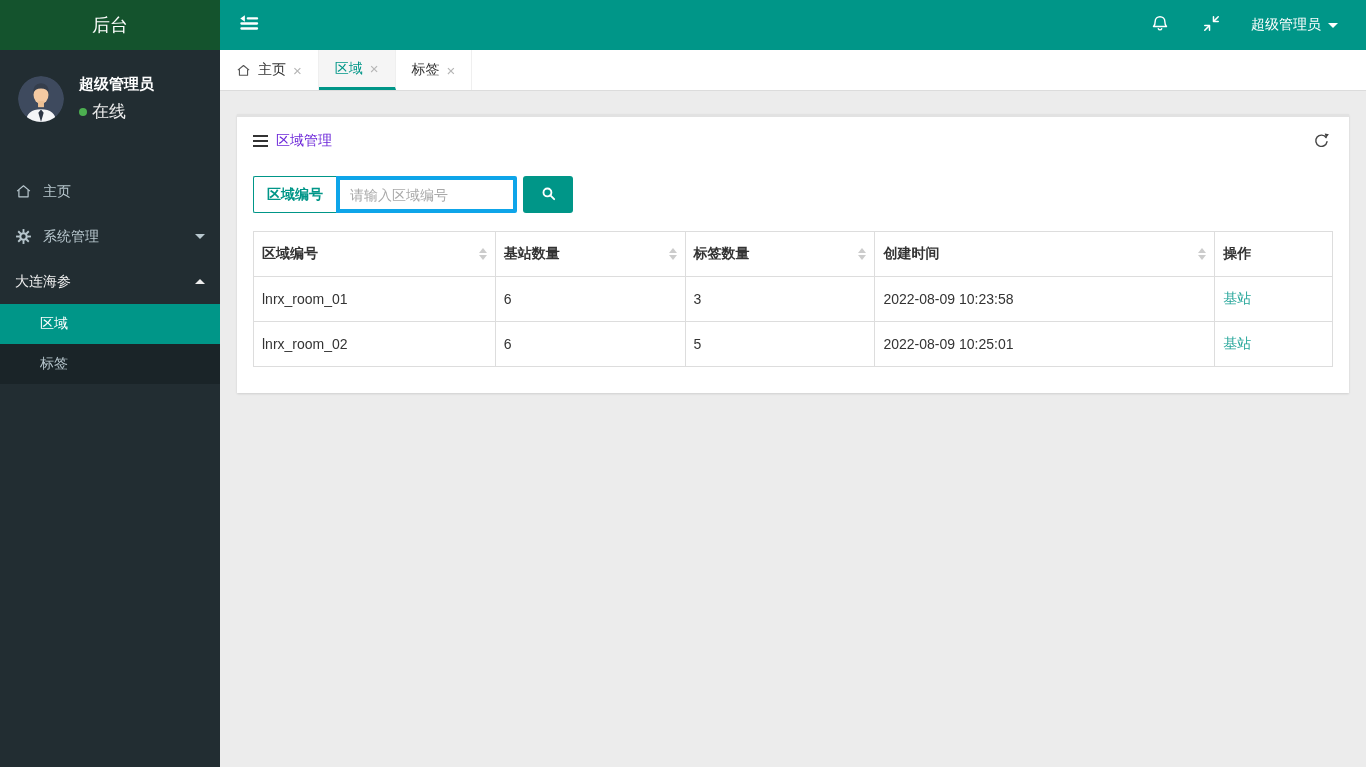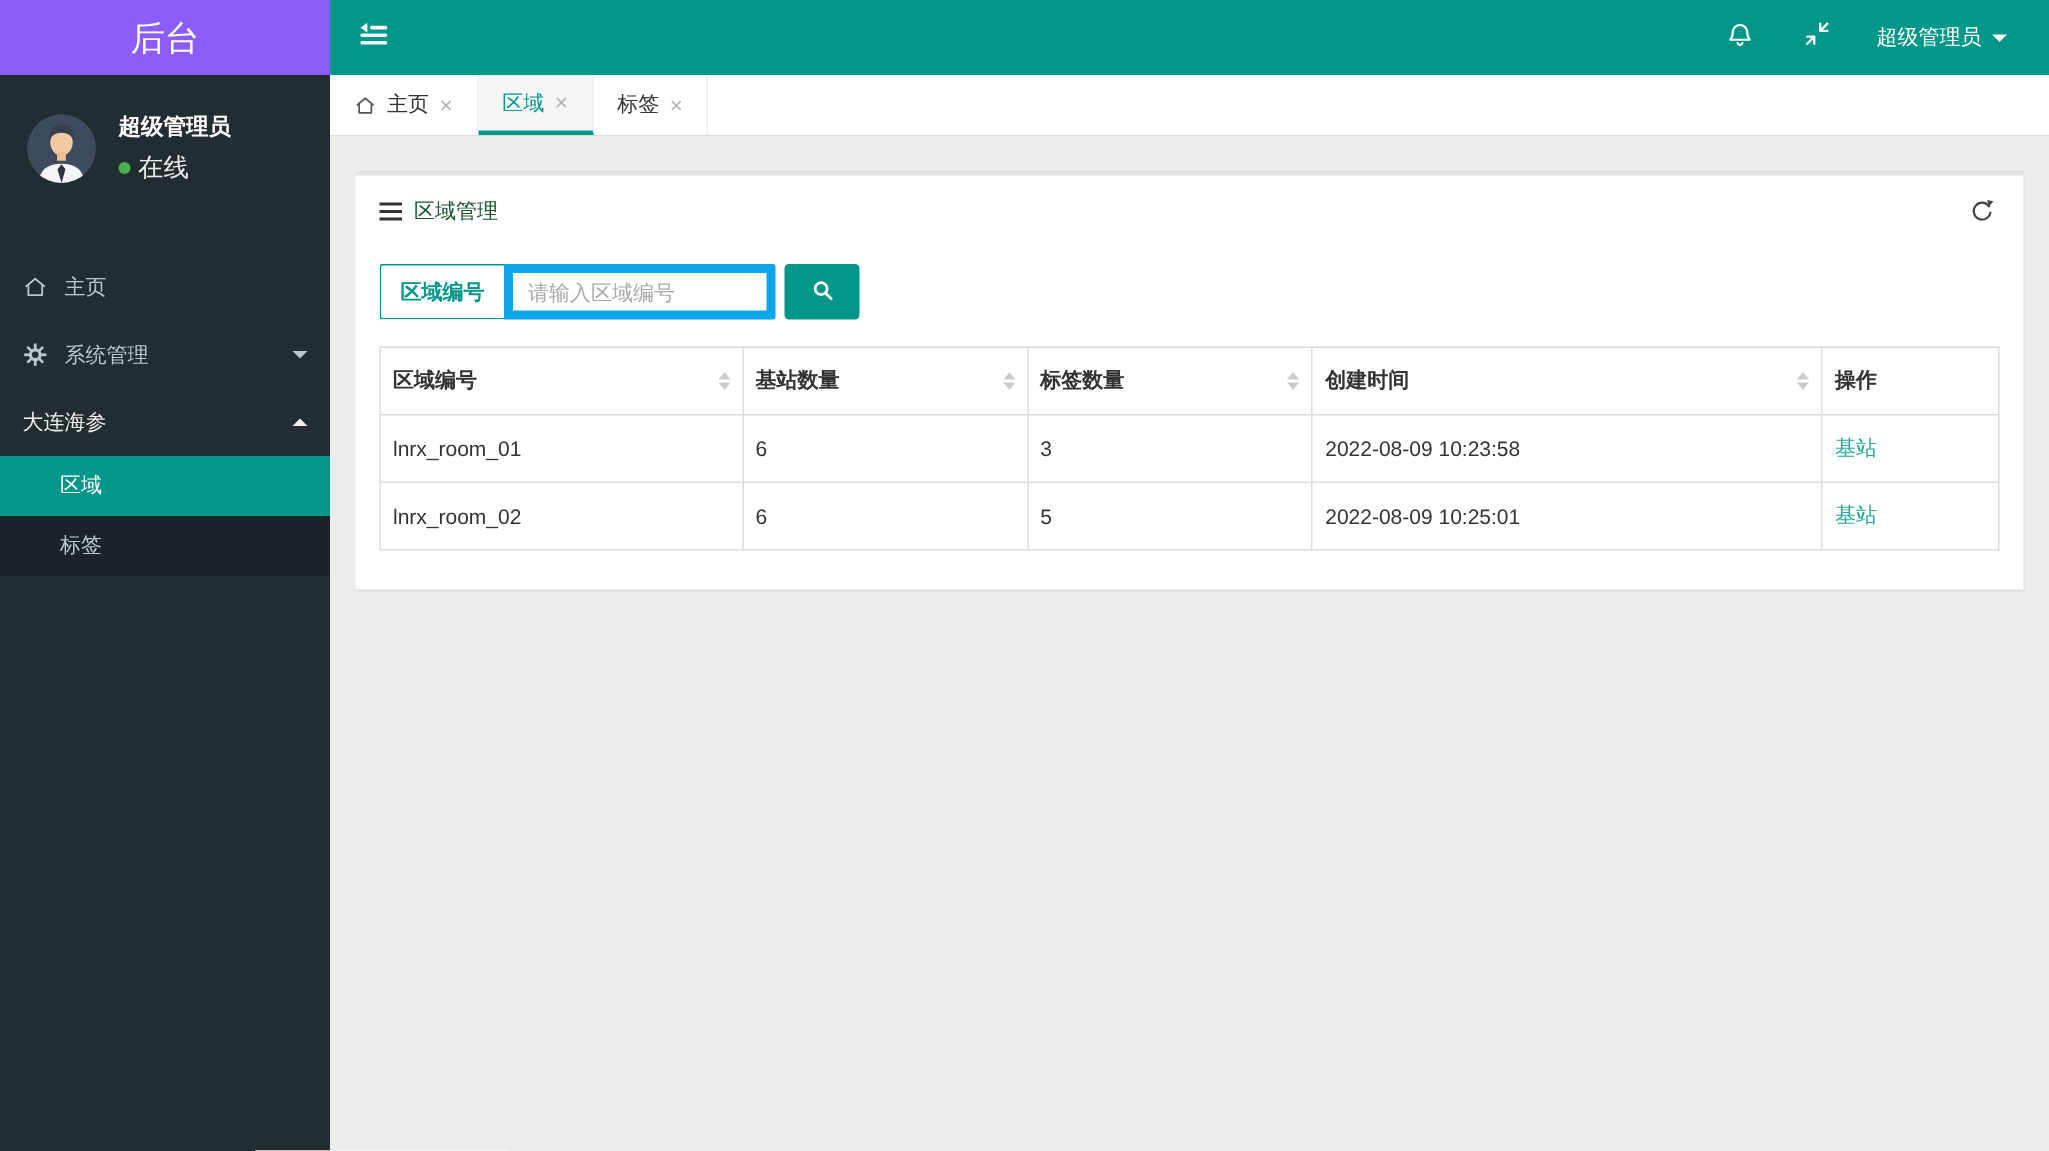--- a/index.html
+++ b/index.html
@@ -1,21 +1,21 @@
 <!DOCTYPE html>
 <html><head>
 <meta charset="utf-8">
 <style>
   * { margin:0; padding:0; box-sizing:border-box; }
   html,body { width:1366px; height:767px; overflow:hidden; font-family:"Liberation Sans", sans-serif; }
   .app { display:flex; flex-direction:column; height:100%; }
 
   
   .topbar { height:50px; display:flex; flex:none; }
-  .brand { width:220px; background:#8b5cf6; color:#fff; font-size:23px; line-height:50px; text-align:center; cursor:pointer; }
+  .brand { width:220px; background:#14532d; color:#fff; font-size:18px; line-height:50px; text-align:center; cursor:pointer; }
   .navbar { flex:1; background:#009688; display:flex; align-items:center; color:#fff; }
   .toggle-btn { padding:0 18px; height:50px; display:flex; align-items:center; cursor:pointer; }
   .nav-right { margin-left:auto; display:flex; align-items:center; height:50px; }
   .nav-icon-btn { padding:0 16px; height:50px; display:flex; align-items:center; cursor:pointer; }
   .user-dd { display:flex; align-items:center; gap:7px; padding:0 28px 0 14px; height:50px; font-size:14px; cursor:pointer; }
   .caret-down-w { width:0; height:0; border-left:5px solid transparent; border-right:5px solid transparent; border-top:5px solid #fff; }
 
   
   .main { flex:1; display:flex; min-height:0; }
   .sidebar { width:220px; flex:none; background:#222d32; color:#b8c7ce; }
@@ -42,27 +42,27 @@
   .tab { display:flex; align-items:center; gap:7px; padding:0 16px; font-size:14px; color:#333; border-right:1px solid #efefef; cursor:pointer; }
   .tab.active { background:#f5f5f5; color:#009688; border-bottom:3px solid #009688; }
   .tab-close { color:#b5b5b5; font-size:15px; line-height:1; cursor:pointer; }
   .tab .home-icon { color:#555; display:flex; }
 
   .page { padding:23px 17px; overflow:hidden; }
   .box { background:#fff; border-top:3px solid #e2e2e2; box-shadow:0 1px 2px rgba(0,0,0,.12); }
   .box-header { display:flex; align-items:center; padding:12px 16px 10px; }
   .hamburger { display:flex; flex-direction:column; gap:3px; margin-right:8px; }
   .hamburger i { display:block; width:15px; height:2px; background:#333; }
-  .box-title { font-size:14px; color:#14532d; }
+  .box-title { font-size:14px; color:#6d28d9; }
   .refresh-btn { margin-left:auto; display:flex; align-items:center; cursor:pointer; padding:2px; }
   .box-body { padding:6px 16px 26px; }
 
   .search-row { display:flex; align-items:center; margin:8px 0 18px; }
   .addon { border:1px solid #009688; border-right:none; color:#009688; font-weight:bold; font-size:14px; height:37px; line-height:35px; padding:0 13px; background:#fff; border-radius:2px 0 0 2px; }
-  .search-input { border:6px solid #0ea5e9; height:37px; width:181px; padding:0 10px; font-size:14px; color:#333; outline:none; border-radius:0 2px 2px 0; }
+  .search-input { border:4px solid #0ea5e9; height:37px; width:181px; padding:0 10px; font-size:14px; color:#333; outline:none; border-radius:0 2px 2px 0; }
   .search-input::placeholder { color:#a9a9a9; }
   .search-btn { margin-left:6px; width:50px; height:37px; background:#009688; border:none; border-radius:3px; display:flex; align-items:center; justify-content:center; cursor:pointer; }
 
   table { width:100%; border-collapse:collapse; table-layout:fixed; font-size:14px; }
   th, td { border:1px solid #ddd; padding:13px 8px; text-align:left; color:#333; overflow:hidden; white-space:nowrap; }
   th { font-weight:bold; position:relative; }
   .sort { position:absolute; right:8px; top:50%; transform:translateY(-50%); display:flex; flex-direction:column; gap:2px; cursor:pointer; }
   .sort .up { width:0; height:0; border-left:4px solid transparent; border-right:4px solid transparent; border-bottom:5px solid #ccc; }
   .sort .dn { width:0; height:0; border-left:4px solid transparent; border-right:4px solid transparent; border-top:5px solid #ccc; }
   .col-region { width:22.4%; } .col-stations { width:17.6%; } .col-tags { width:17.6%; }

